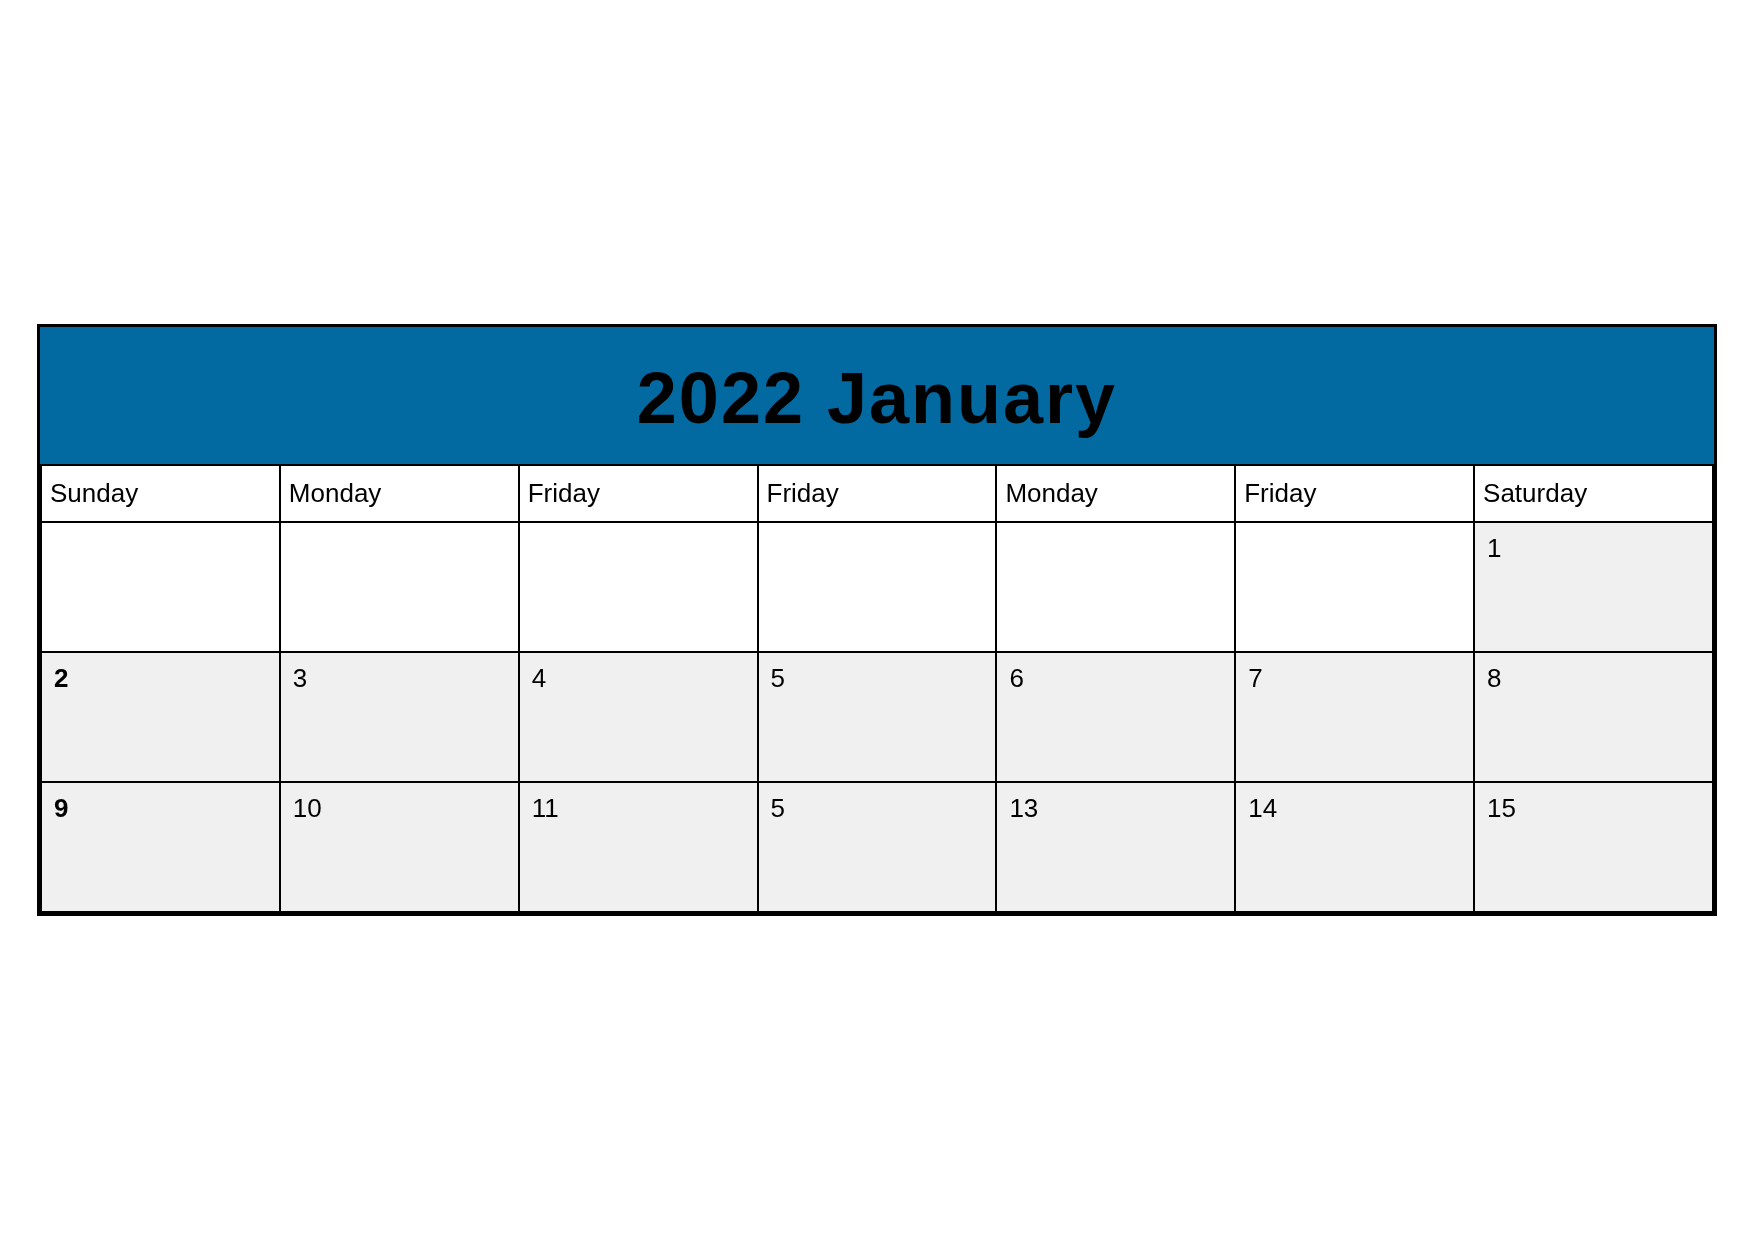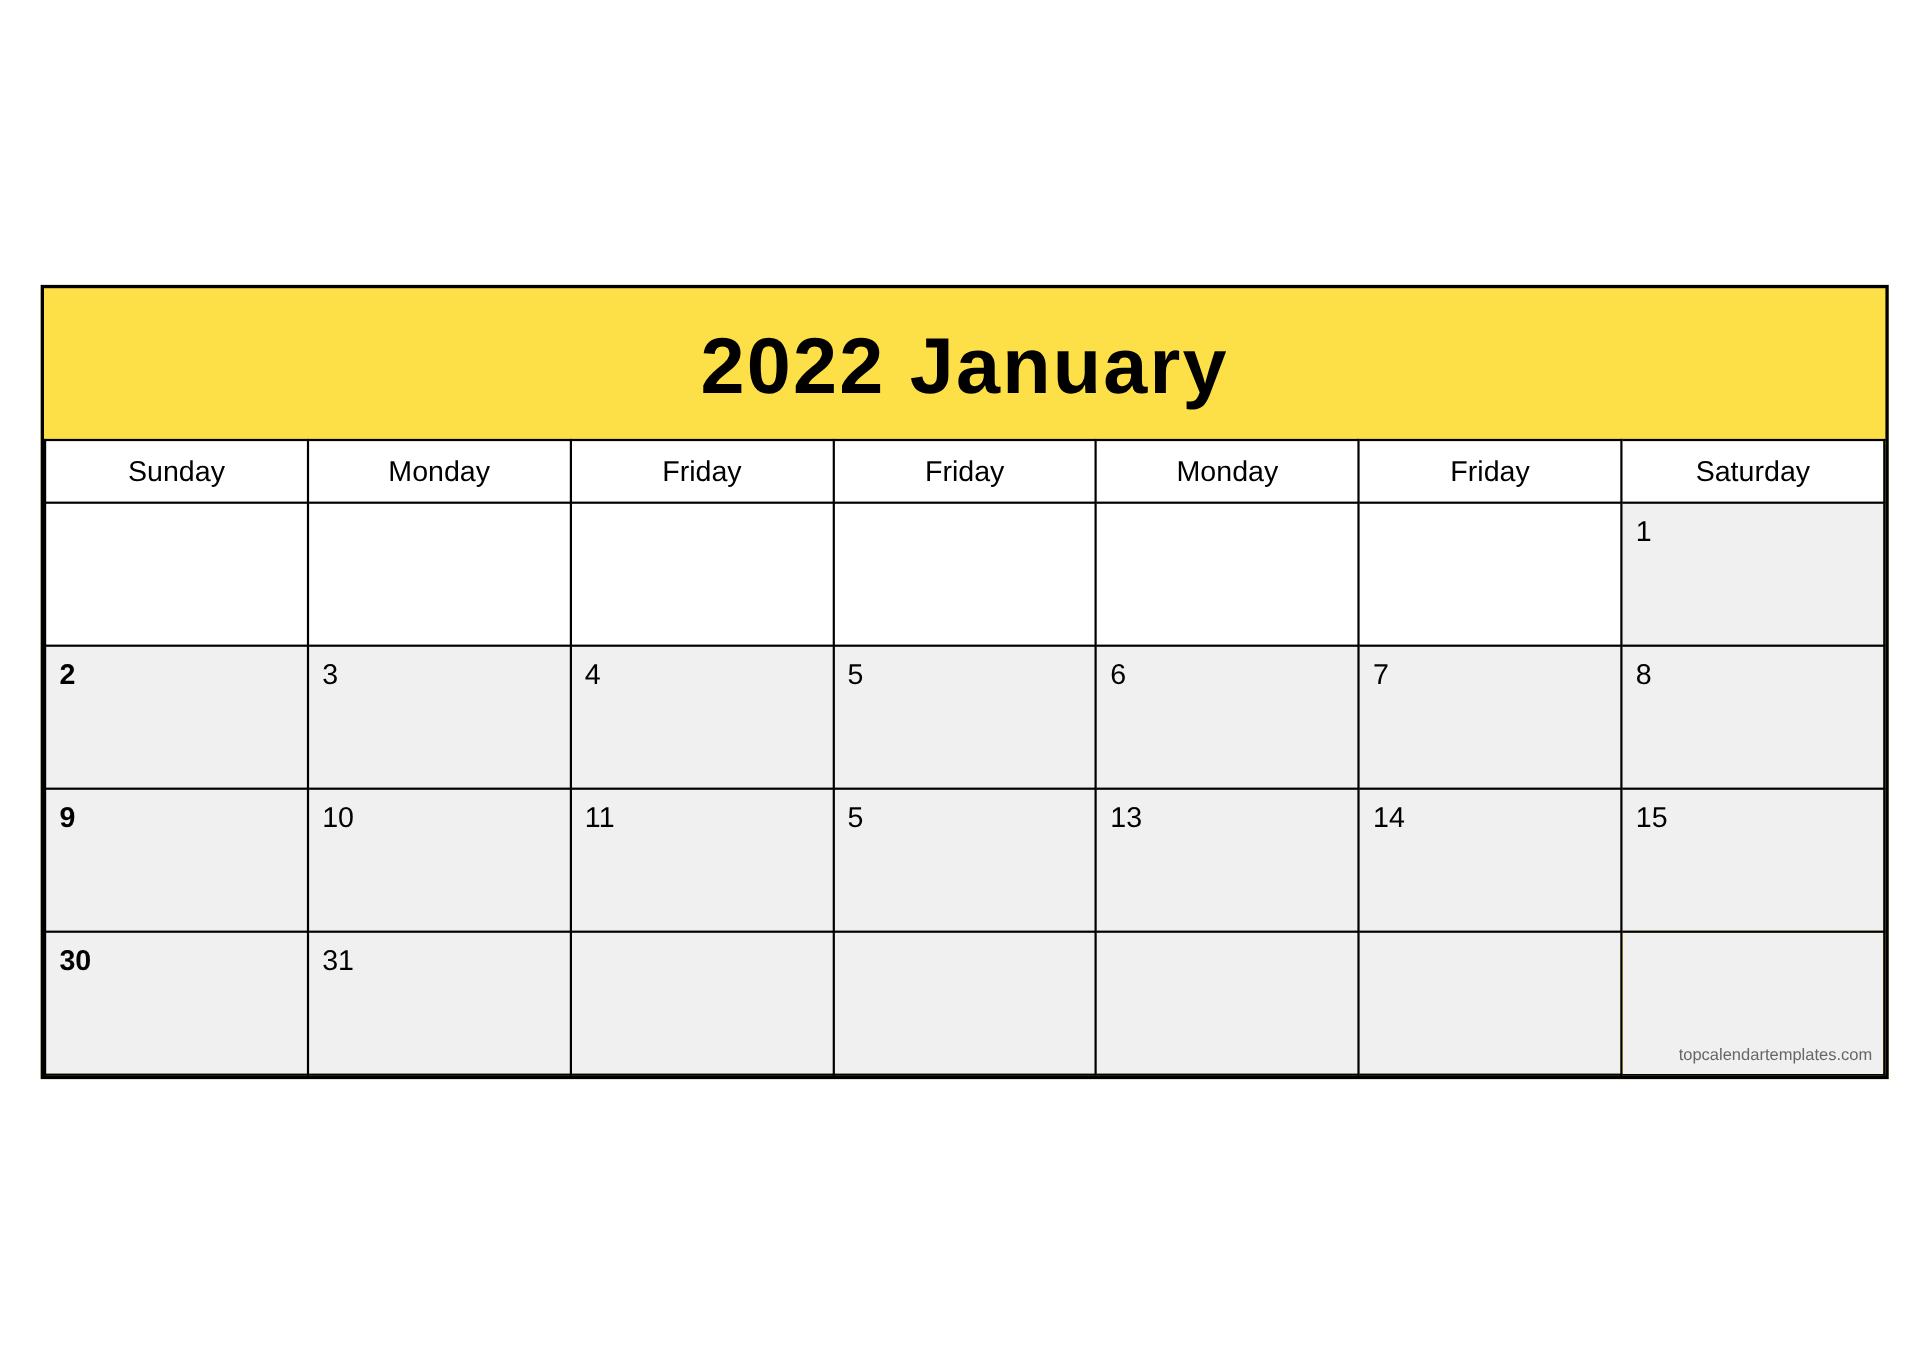--- a/index.html
+++ b/index.html
@@ -14,41 +14,41 @@
       justify-content: center;
       align-items: center;
       min-height: 100vh;
       font-family: Arial, sans-serif;
     }
 
     .calendar-wrapper {
       width: 1680px;
       margin: 30px auto;
       border: 3px solid #000;
-      background: #fde047;
+      background: #0369a1;
     }
 
     .calendar-title {
       text-align: center;
       padding: 30px 20px 25px;
       font-size: 72px;
       font-weight: 900;
       color: #000;
       letter-spacing: 2px;
     }
 
     .calendar-grid {
       width: 100%;
       border-collapse: collapse;
     }
 
     .calendar-grid th {
       border: 2px solid #000;
       padding: 12px 8px;
-      text-align: center;
+      text-align: left;
       font-size: 26px;
       font-weight: 500;
       background: #fff;
       color: #000;
       margin-top: 34px;
     }
 
     .calendar-grid td {
       border: 2px solid #000;
       padding: 10px 12px;
@@ -126,26 +126,15 @@
         </tr>
         <tr>
           <td><span class="day-number bold">9</span></td>
           <td><span class="day-number">10</span></td>
           <td><span class="day-number">11</span></td>
           <td><span class="day-number">5</span></td>
           <td><span class="day-number">13</span></td>
           <td><span class="day-number">14</span></td>
           <td><span class="day-number">15</span></td>
         </tr>
-        <tr>
-          <td><span class="day-number bold">30</span></td>
-          <td><span class="day-number">31</span></td>
-          <td></td>
-          <td></td>
-          <td></td>
-          <td></td>
-          <td class="watermark-cell">
-            <span class="watermark-text">topcalendartemplates.com</span>
-          </td>
-        </tr>
       </tbody>
   </table>
 </div>
 
 </body></html>

